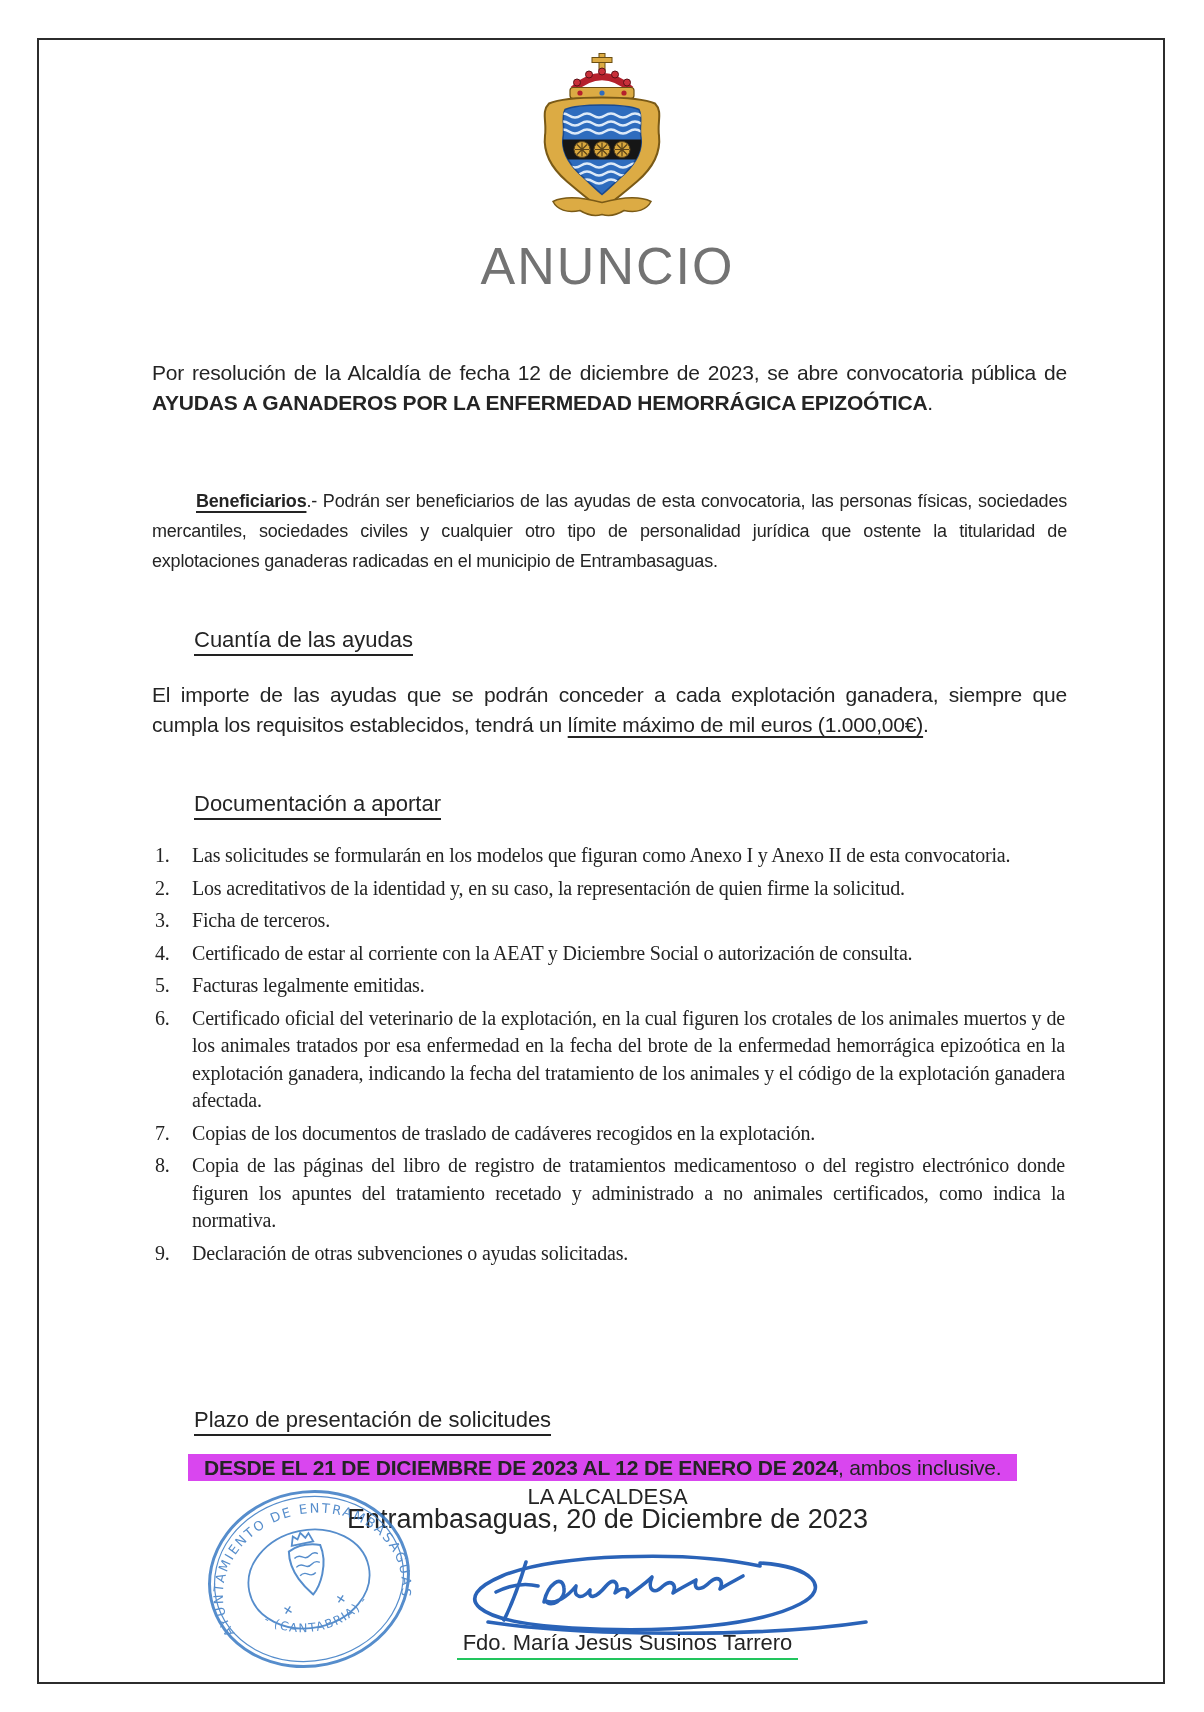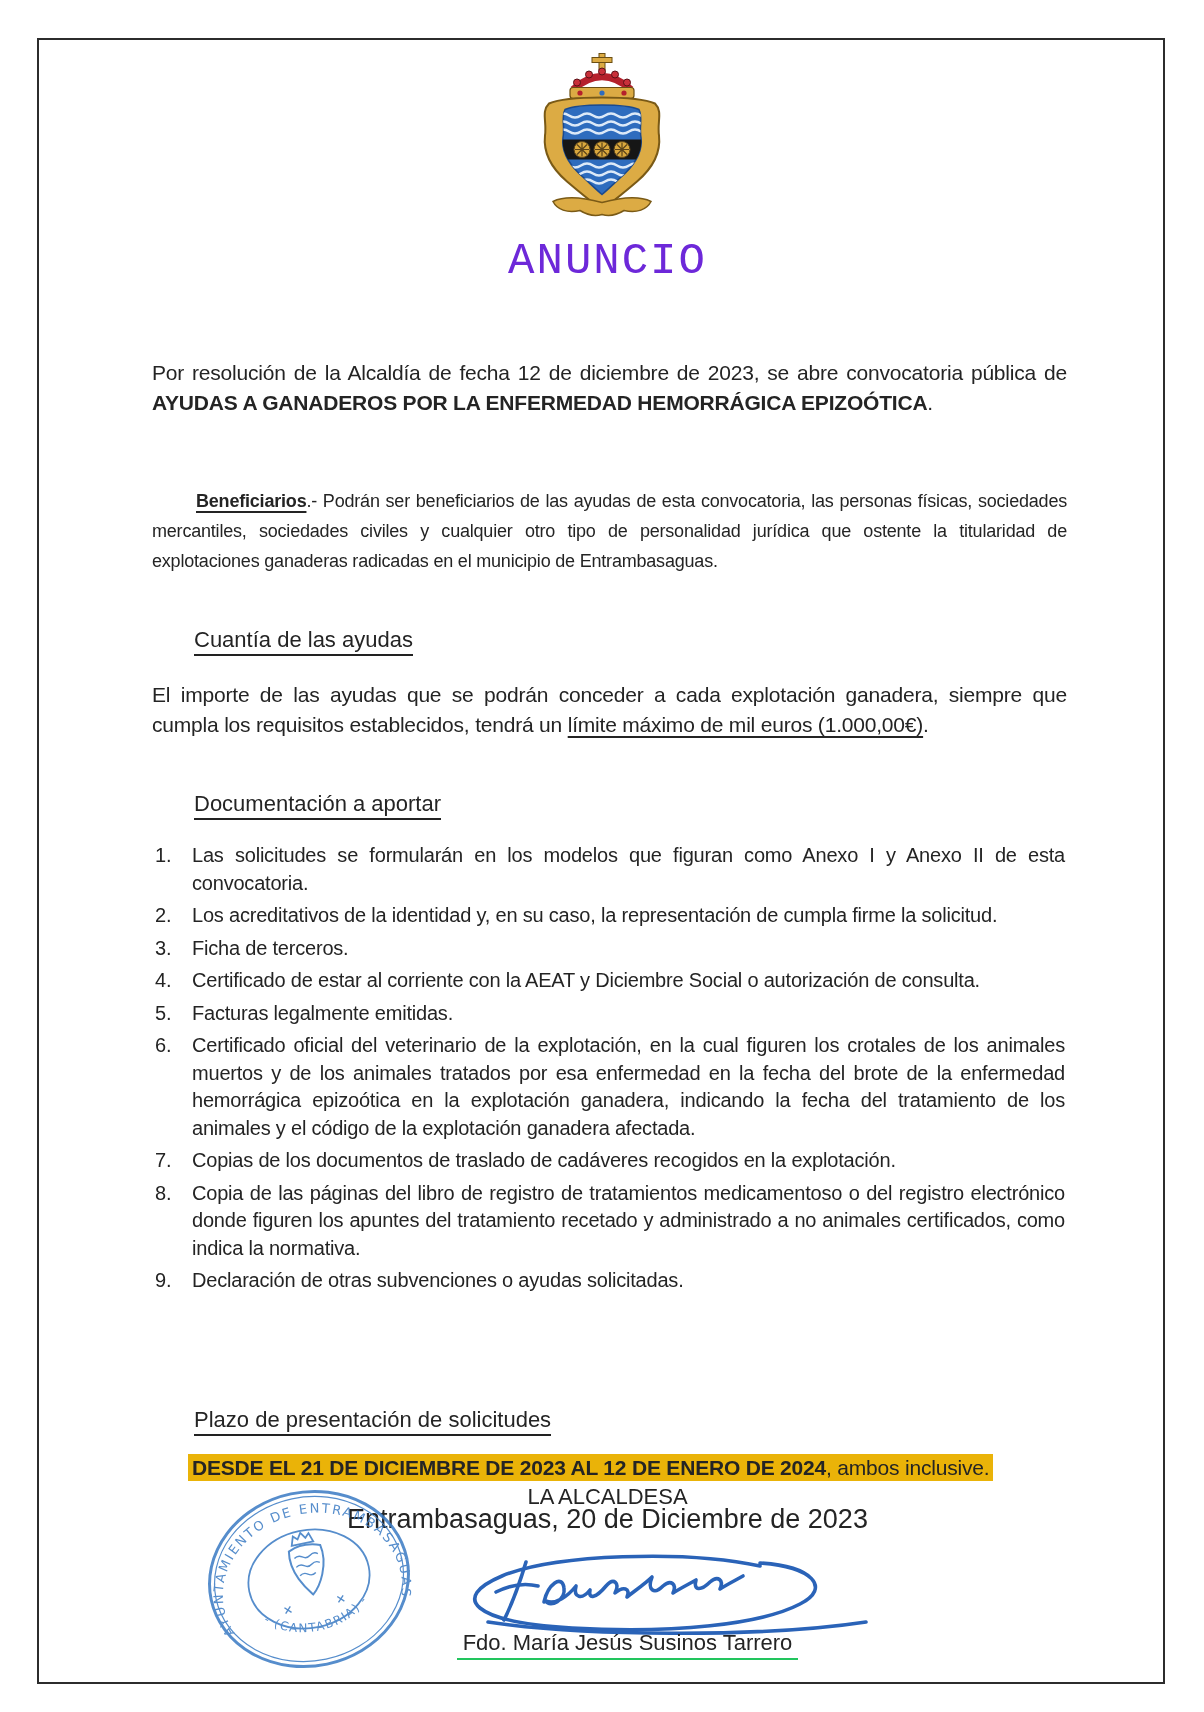--- a/index.html
+++ b/index.html
@@ -13,22 +13,22 @@
     margin:0 auto;
   }
   .frame{
     position:absolute;left:37px;top:38px;width:1124px;height:1642px;
     border:2px solid #2c2c2c;
   }
   .crest{position:absolute;left:527px;top:50px;width:150px;height:168px;}
   .title{
     position:absolute;left:150px;top:236px;width:915px;
     margin:0;text-align:center;
-    font-size:44px;font-weight:400;letter-spacing:2px;color:#6d28d9;
-    font-family:Liberation Mono, monospace;
+    font-size:52px;font-weight:400;letter-spacing:2px;color:#737373;
+    font-family:Liberation Sans, sans-serif;
   }
   .textblock{
     position:absolute;left:150px;width:915px;
     font-size:21px;line-height:30px;letter-spacing:-0.2px;
     text-align:justify;margin:2px;
   }
   .indent-first{text-indent:44px;}
   b{font-weight:700;}
   .u{
     text-decoration:underline;
@@ -40,33 +40,33 @@
     font-size:22px;font-weight:400;line-height:28px;
   }
   .heading .hu{border-bottom:2.5px solid #222;padding-bottom:2px;}
   ol.doclist{
     position:absolute;left:150px;top:842px;width:915px;margin:0;padding:0;
     list-style:none;counter-reset:li;
     font-size:20px;line-height:27.5px;letter-spacing:-0.2px;text-align:justify;
   }
   ol.doclist li{
     counter-increment:li;
-    position:relative;padding-left:42px;margin-bottom:5px;
+    position:relative;padding-left:42px;margin-bottom:5px;font-family:Liberation Serif, serif;
   }
   ol.doclist li::before{
     content:counter(li) ".";
     position:absolute;left:5px;top:0;
   }
   .plazo-block{
     position:absolute;left:188px;top:1452px;width:877px;margin:0;
     font-size:21px;line-height:32px;text-align:justify;letter-spacing:-0.2px;
   }
   .plazo-block mark{
-    background:#eab308;color:inherit;
-    padding:2px 4px;
+    background:#d946ef;color:inherit;
+    padding:2px 16px;
     -webkit-box-decoration-break:clone;box-decoration-break:clone;
   }
   .center-line{
     position:absolute;left:150px;width:915px;margin:0;
     text-align:center;
   }
   .place-date{top:1504px;font-size:27px;}
   .role{top:1484px;font-size:22px;}
   .signature{position:absolute;left:430px;top:1546px;width:470px;height:92px;}
   .fdo{top:1630px;font-size:22px;}
@@ -139,21 +139,21 @@
   <p class="textblock indent-first" style="top:484px;font-size:18px;"><b class="u">Beneficiarios</b><span>.- Podrán ser beneficiarios de las ayudas de esta convocatoria, las personas físicas, sociedades mercantiles, sociedades civiles y cualquier otro tipo de personalidad jurídica que ostente la titularidad de explotaciones ganaderas radicadas en el municipio de Entrambasaguas.</span></p>
 
   <h2 class="heading" style="top:626px;"><span class="hu">Cuantía de las ayudas</span></h2>
 
   <p class="textblock" style="top:678px;"><span>El importe de las ayudas que se podrán conceder a cada explotación ganadera, siempre que cumpla los requisitos establecidos, tendrá un </span><span class="u">límite máximo de mil euros (1.000,00€)</span><span>.</span></p>
 
   <h2 class="heading" style="top:790px;"><span class="hu">Documentación a aportar</span></h2>
 
   <ol class="doclist">
     <li>Las solicitudes se formularán en los modelos que figuran como Anexo I y Anexo II de esta convocatoria.</li>
-    <li>Los acreditativos de la identidad y, en su caso, la representación de cumpla firme la solicitud.</li>
+    <li>Los acreditativos de la identidad y, en su caso, la representación de quien firme la solicitud.</li>
     <li>Ficha de terceros.</li>
     <li>Certificado de estar al corriente con la AEAT y Diciembre Social o autorización de consulta.</li>
     <li>Facturas legalmente emitidas.</li>
     <li>Certificado oficial del veterinario de la explotación, en la cual figuren los crotales de los animales muertos y de los animales tratados por esa enfermedad en la fecha del brote de la enfermedad hemorrágica epizoótica en la explotación ganadera, indicando la fecha del tratamiento de los animales y el código de la explotación ganadera afectada.</li>
     <li>Copias de los documentos de traslado de cadáveres recogidos en la explotación.</li>
     <li>Copia de las páginas del libro de registro de tratamientos medicamentoso o del registro electrónico donde figuren los apuntes del tratamiento recetado y administrado a no animales certificados, como indica la normativa.</li>
     <li>Declaración de otras subvenciones o ayudas solicitadas.</li>
   </ol>
 
   <h2 class="heading" style="top:1406px;"><span class="hu">Plazo de presentación de solicitudes</span></h2>

